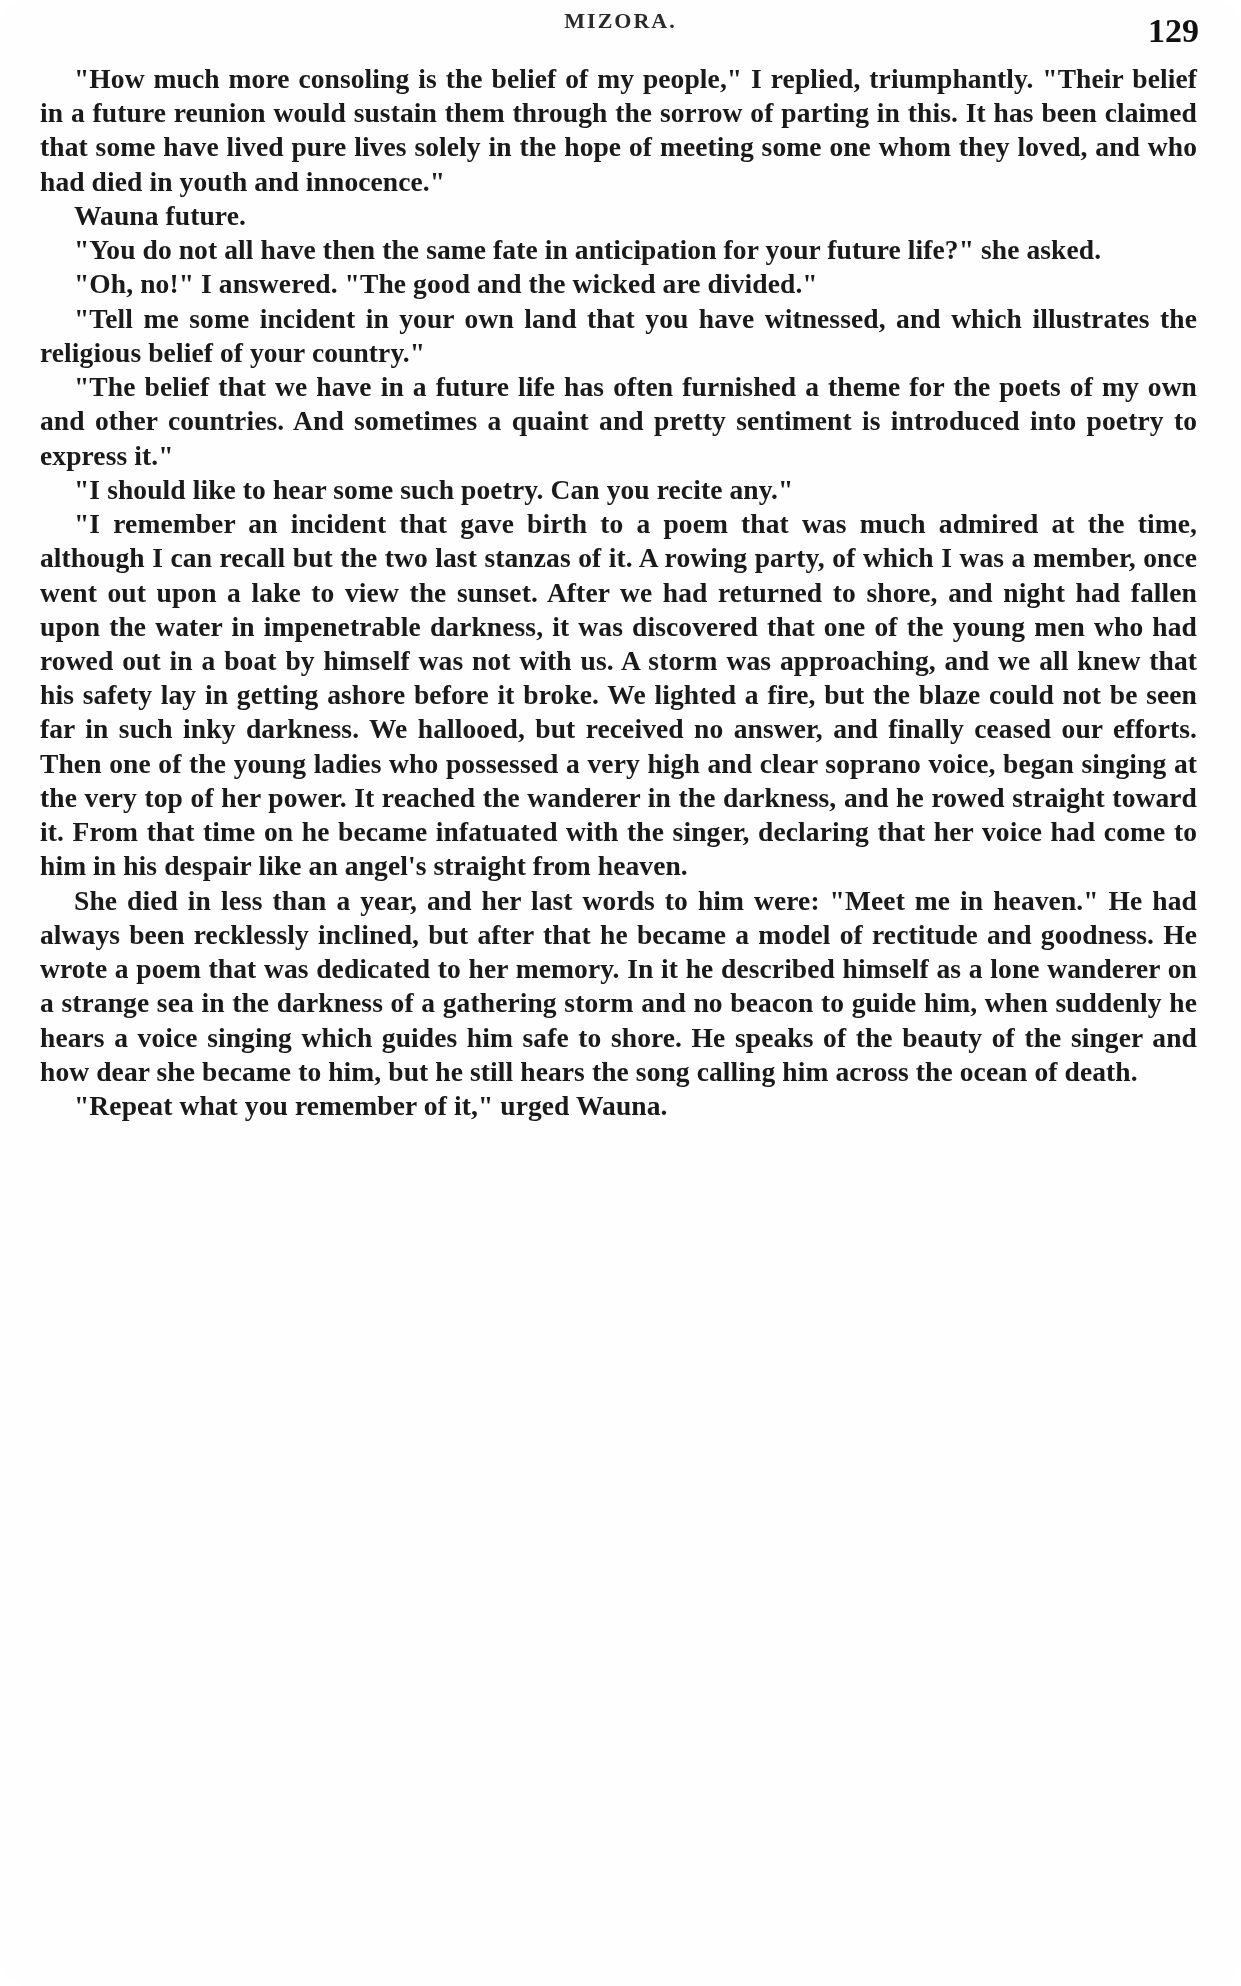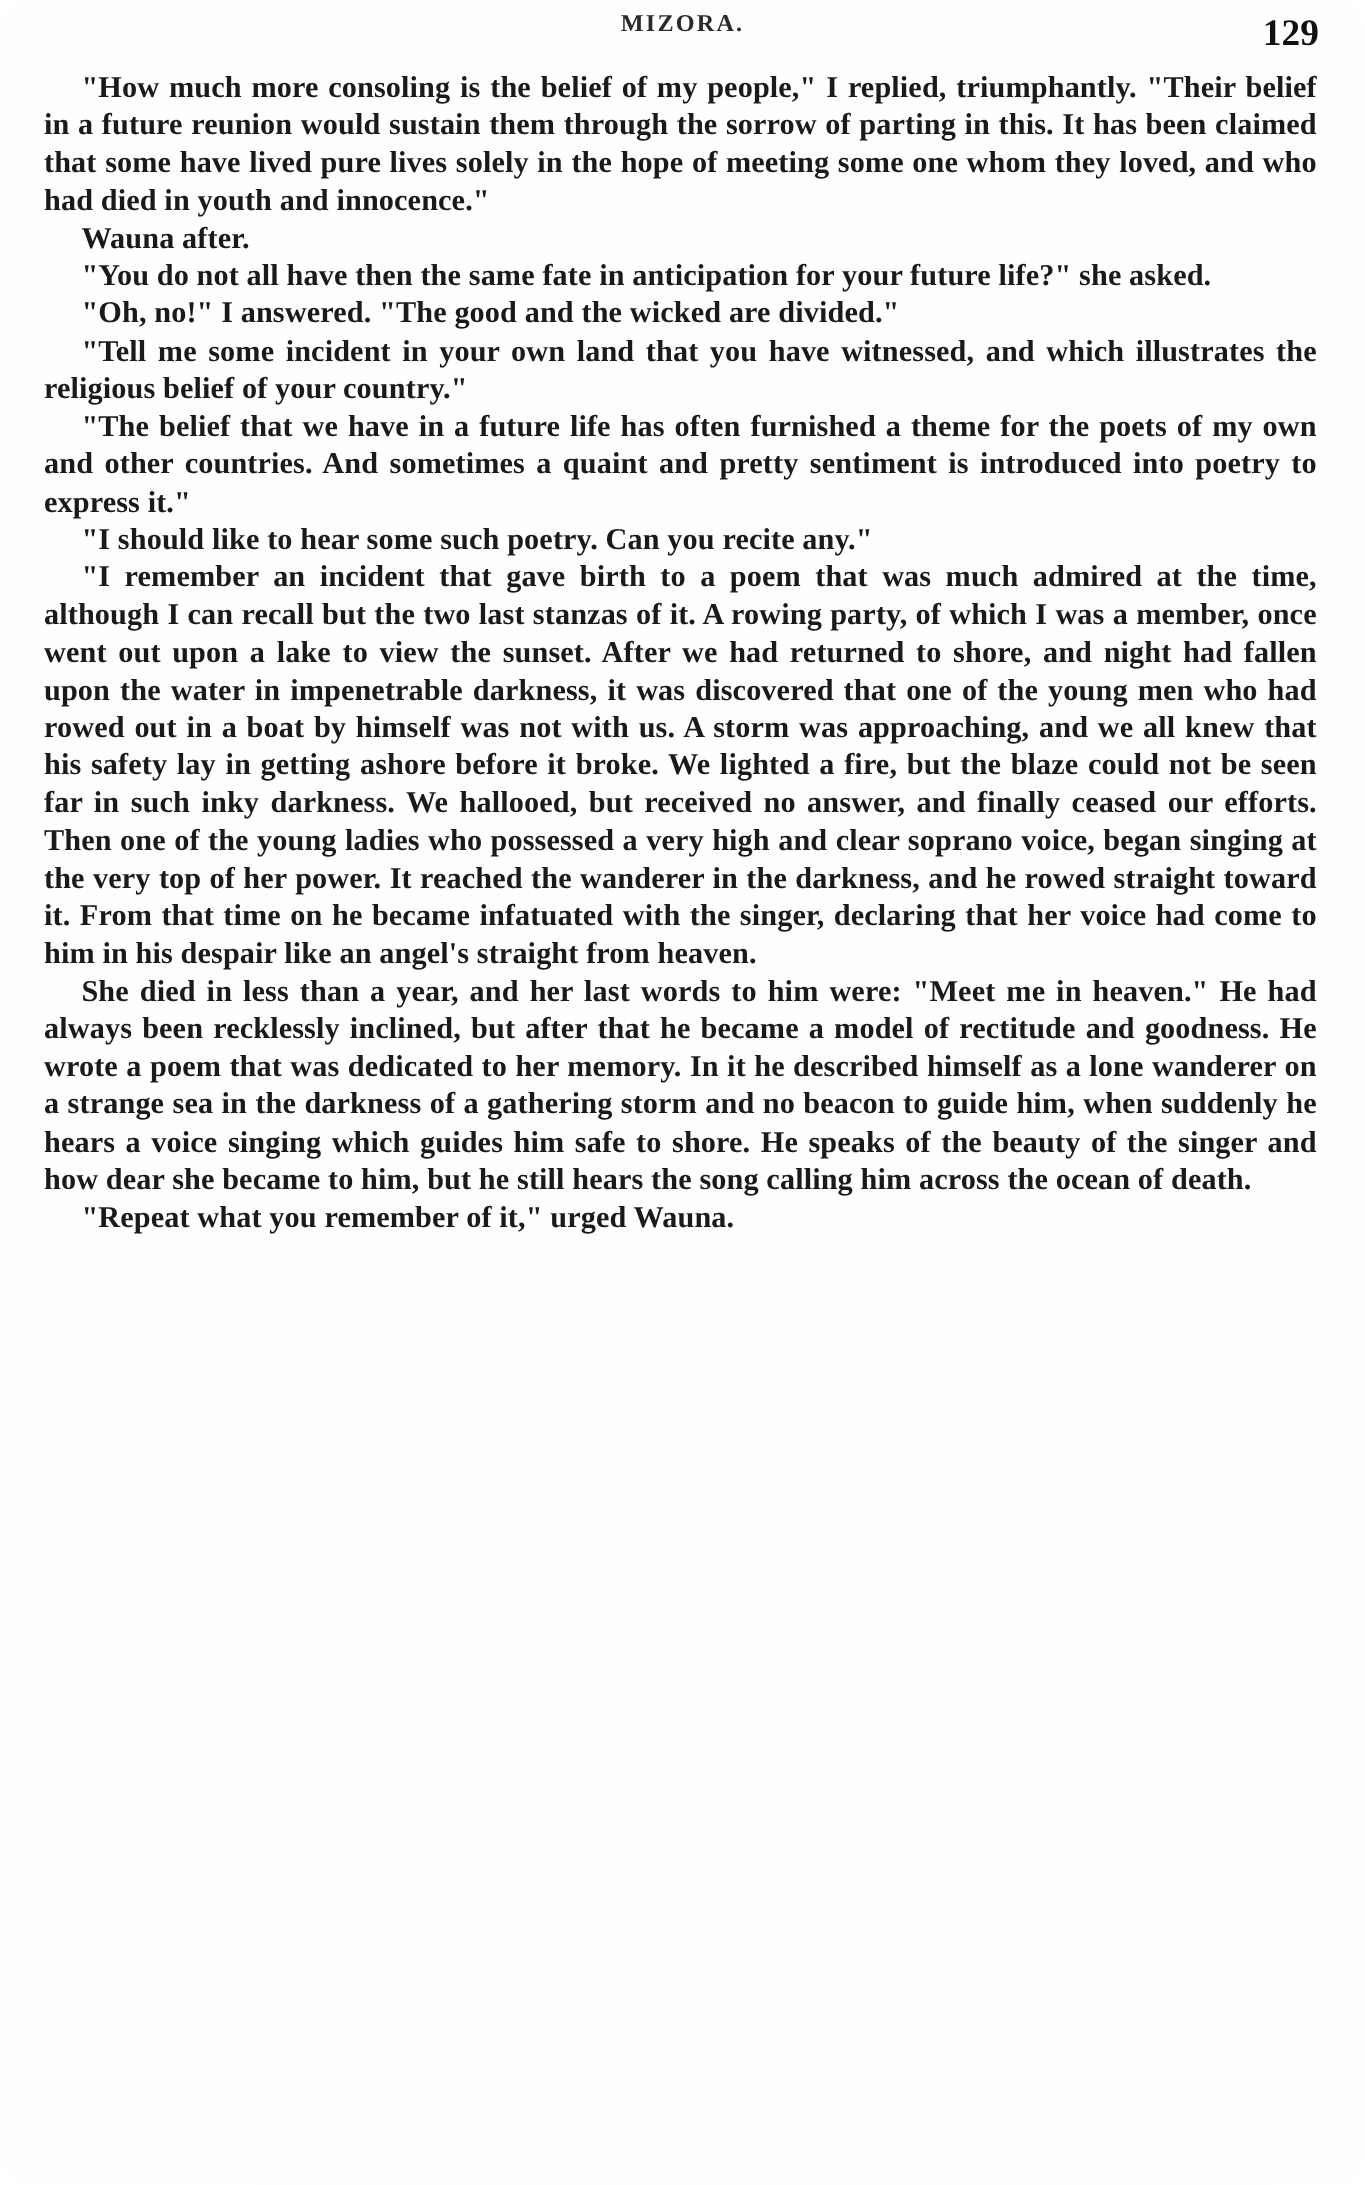--- a/index.html
+++ b/index.html
@@ -76,21 +76,21 @@
 
 <div class="page">
 
   <div class="header">
     <div class="running-head">MIZORA.</div>
     <div class="folio">129</div>
   </div>
 
   <div class="body-text">
     <p class="flow">"How much more consoling is the belief of my people," I replied, triumphantly. "Their belief in a future reunion would sustain them through the sorrow of parting in this. It has been claimed that some have lived pure lives solely in the hope of meeting some one whom they loved, and who had died in youth and innocence."</p>
-    <p class="last">Wauna after.</p>
+    <p class="last">Wauna future.</p>
     <p class="flow">"You do not all have then the same fate in anticipation for your future life?" she asked.</p>
     <p class="last">"Oh, no!" I answered. "The good and the wicked are divided."</p>
     <p class="flow">"Tell me some incident in your own land that you have witnessed, and which illustrates the religious belief of your country."</p>
     <p class="flow">"The belief that we have in a future life has often furnished a theme for the poets of my own and other countries. And sometimes a quaint and pretty sentiment is introduced into poetry to express it."</p>
     <p class="last">"I should like to hear some such poetry. Can you recite any."</p>
     <p class="flow">"I remember an incident that gave birth to a poem that was much admired at the time, although I can recall but the two last stanzas of it. A rowing party, of which I was a member, once went out upon a lake to view the sunset. After we had returned to shore, and night had fallen upon the water in impenetrable darkness, it was discovered that one of the young men who had rowed out in a boat by himself was not with us. A storm was approaching, and we all knew that his safety lay in getting ashore before it broke. We lighted a fire, but the blaze could not be seen far in such inky darkness. We hallooed, but received no answer, and finally ceased our efforts. Then one of the young ladies who possessed a very high and clear soprano voice, began singing at the very top of her power. It reached the wanderer in the darkness, and he rowed straight toward it. From that time on he became infatuated with the singer, declaring that her voice had come to him in his despair like an angel's straight from heaven.</p>
     <p class="flow">She died in less than a year, and her last words to him were: "Meet me in heaven." He had always been recklessly inclined, but after that he became a model of rectitude and goodness. He wrote a poem that was dedicated to her memory. In it he described himself as a lone wanderer on a strange sea in the darkness of a gathering storm and no beacon to guide him, when suddenly he hears a voice singing which guides him safe to shore. He speaks of the beauty of the singer and how dear she became to him, but he still hears the song calling him across the ocean of death.</p>
     <p class="last">"Repeat what you remember of it," urged Wauna.</p>
   </div>
 

